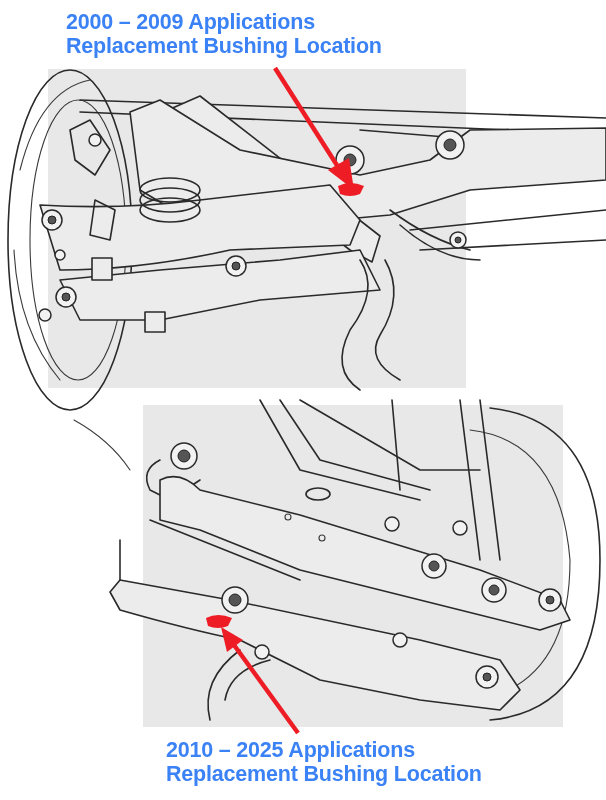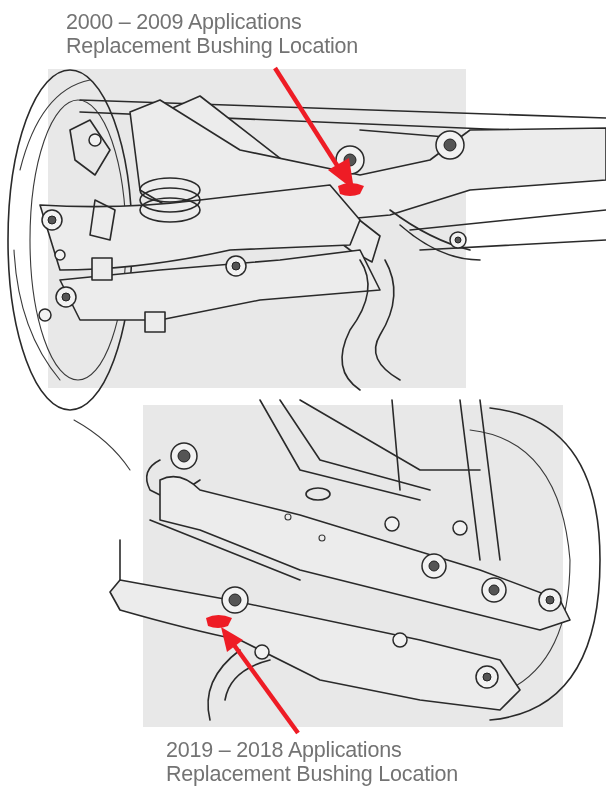--- a/index.html
+++ b/index.html
@@ -1,18 +1,18 @@
 <!DOCTYPE html>
 <html><head>
   <meta charset="utf-8">
   <style>
     html, body { margin: 0; padding: 0; background: #ffffff; }
     body { width: 606px; height: 800px; position: relative; overflow: hidden;
            font-family: "Liberation Sans", sans-serif; }
-    .label { position: absolute; color: #737373; font-weight: normal; font-size: 21.5px;
+    .label { position: absolute; color: #3b82f6; font-weight: bold; font-size: 21.5px;
              line-height: 24px; letter-spacing: -0.2px; white-space: nowrap; }
     .label-top { left: 66px; top: 10px; }
     .label-bottom { left: 166px; top: 738px; }
     .panel { position: absolute; background: #e8e8e8; }
     .panel-top { left: 48px; top: 69px; width: 418px; height: 319px; }
     .panel-bottom { left: 143px; top: 405px; width: 420px; height: 322px; }
     svg.drawing { position: absolute; left: 0; top: 0; width: 606px; height: 800px; }
     .ln { fill: none; stroke: #2a2a2a; stroke-width: 1.6; stroke-linecap: round; stroke-linejoin: round; }
     .ln-thin { fill: none; stroke: #3a3a3a; stroke-width: 1.1; stroke-linecap: round; }
     .part { fill: #ececec; stroke: #2a2a2a; stroke-width: 1.6; stroke-linejoin: round; }
@@ -140,15 +140,15 @@
     <polygon class="arrowhead" points="221,627 243,640 227,652"></polygon>
   </g>
 </svg>
 
 <div class="label label-top">
   <div>2000 – 2009 Applications</div>
   <div>Replacement Bushing Location</div>
 </div>
 
 <div class="label label-bottom">
-  <div>2019 – 2018 Applications</div>
+  <div>2010 – 2025 Applications</div>
   <div>Replacement Bushing Location</div>
 </div>
 
 </body></html>

